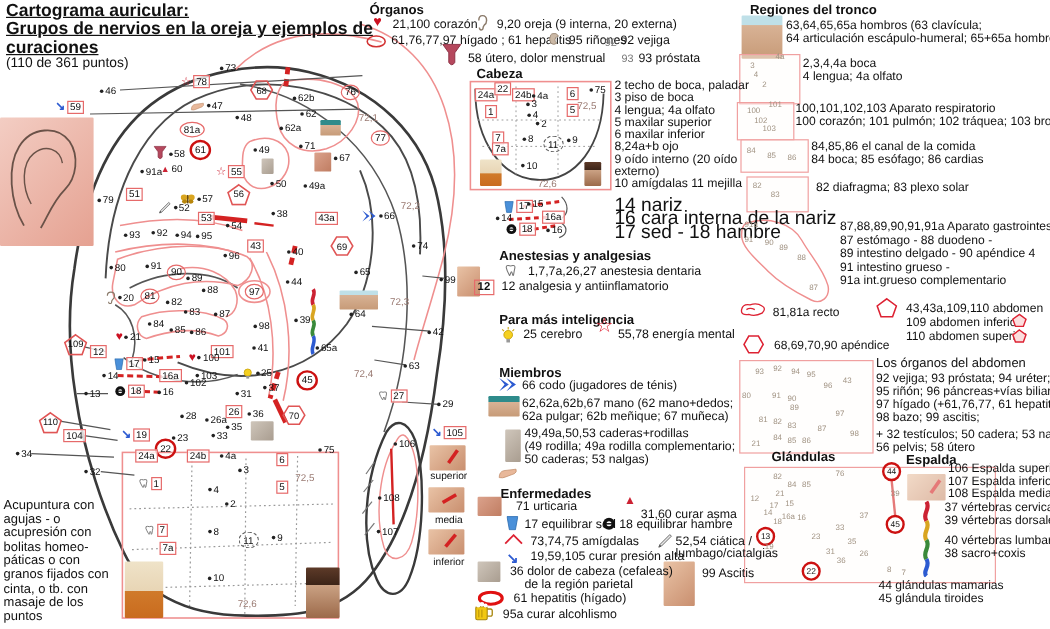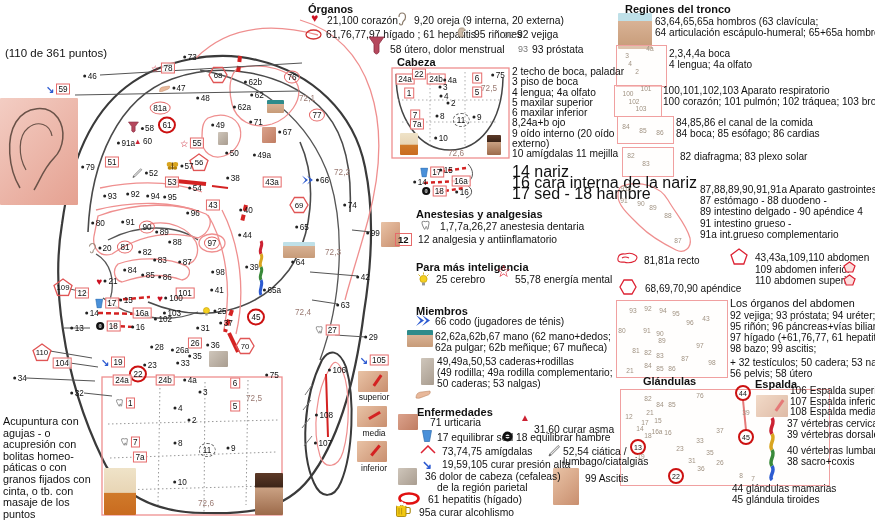--- a/index.html
+++ b/index.html
@@ -180,20 +180,25 @@
     <path d="M7,27 C10,32 4,35 7,40" fill="none" stroke="#3a8a3a" stroke-width="3"></path>
     <path d="M7,40 C10,45 4,50 7,55" fill="none" stroke="#2d5bd1" stroke-width="3"></path>
   </svg>
   <svg class="abs" style="left:764px;top:417px" width="16" height="64">
     <path d="M8,1 C12,7 4,11 8,17" fill="none" stroke="#c23" stroke-width="3.5"></path>
     <path d="M8,17 C12,23 4,27 8,33" fill="none" stroke="#d9a520" stroke-width="3.5"></path>
     <path d="M8,33 C12,39 4,43 8,49" fill="none" stroke="#3a8a3a" stroke-width="3.5"></path>
     <path d="M8,49 C12,55 4,59 8,63" fill="none" stroke="#2d5bd1" stroke-width="3.5"></path>
   </svg>
 
+  <div id="title">
+    <div><span>Cartograma auricular:</span></div>
+    <div><span>Grupos de nervios en la oreja y ejemplos de</span></div>
+    <div><span>curaciones</span></div>
+  </div>
   <div id="subtitle">(110 de 361 puntos)</div>
 
   <div class="lines" style="left:3px;top:416px;font-size:10.8px;line-height:11.6px">
       <div>Acupuntura con</div>
       <div>agujas - o</div>
       <div>acupresión con</div>
       <div>bolitas homeo-</div>
       <div>páticas o con</div>
       <div>granos fijados con</div>
       <div>cinta, o tb. con</div>
@@ -600,21 +605,21 @@
             <path d="M1,10 L1.7,8.2 L2.8,9.3 Z" fill="#555"></path>
           </svg>
         </span>
         <span class="dot"></span>
         <span class="num">52</span>
       </div>
       <div class="pt" style="left: 88px; top: 167px;">
         <span class="dot"></span>
         <span class="num">79</span>
       </div>
-      <div class="pt" style="left: 180px; top: 166px;">
+      <div class="pt" style="left: 164px; top: 166px;">
         <span class="pic">
           <svg width="12" height="9">
             <ellipse cx="3" cy="3" rx="2.8" ry="2.4" fill="#d9a520"></ellipse>
             <ellipse cx="9" cy="3" rx="2.8" ry="2.4" fill="#d9a520"></ellipse>
             <ellipse cx="3.4" cy="6.5" rx="2.2" ry="1.8" fill="#b8860b"></ellipse>
             <ellipse cx="8.6" cy="6.5" rx="2.2" ry="1.8" fill="#b8860b"></ellipse>
             <rect x="5.4" y="1" width="1.2" height="7" fill="#6b4a10"></rect>
           </svg>
         </span>
         <span class="dot"></span>
@@ -851,21 +856,21 @@
         </span>
         <span class="num box">105</span>
       </div>
       <div class="pt" style="left: 213px; top: 205px;">
         <span class="num box">43</span>
       </div>
       <div class="pt" style="left: 246px; top: 210px;">
         <span class="dot"></span>
         <span class="num">40</span>
       </div>
-      <div class="pt" style="left: 299px; top: 205px;">
+      <div class="pt" style="left: 285px; top: 205px;">
         <span class="shape">
           <svg width="20" height="18">
             <polygon points="5.5,1.5 14.5,1.5 19,9 14.5,16.5 5.5,16.5 1,9" fill="none" stroke="#e05555" stroke-width="1.3"></polygon>
           </svg>
           <span class="shnum">69</span>
         </span>
       </div>
       <div class="pt" style="left: 245px; top: 235px;">
         <span class="dot"></span>
         <span class="num">44</span>

